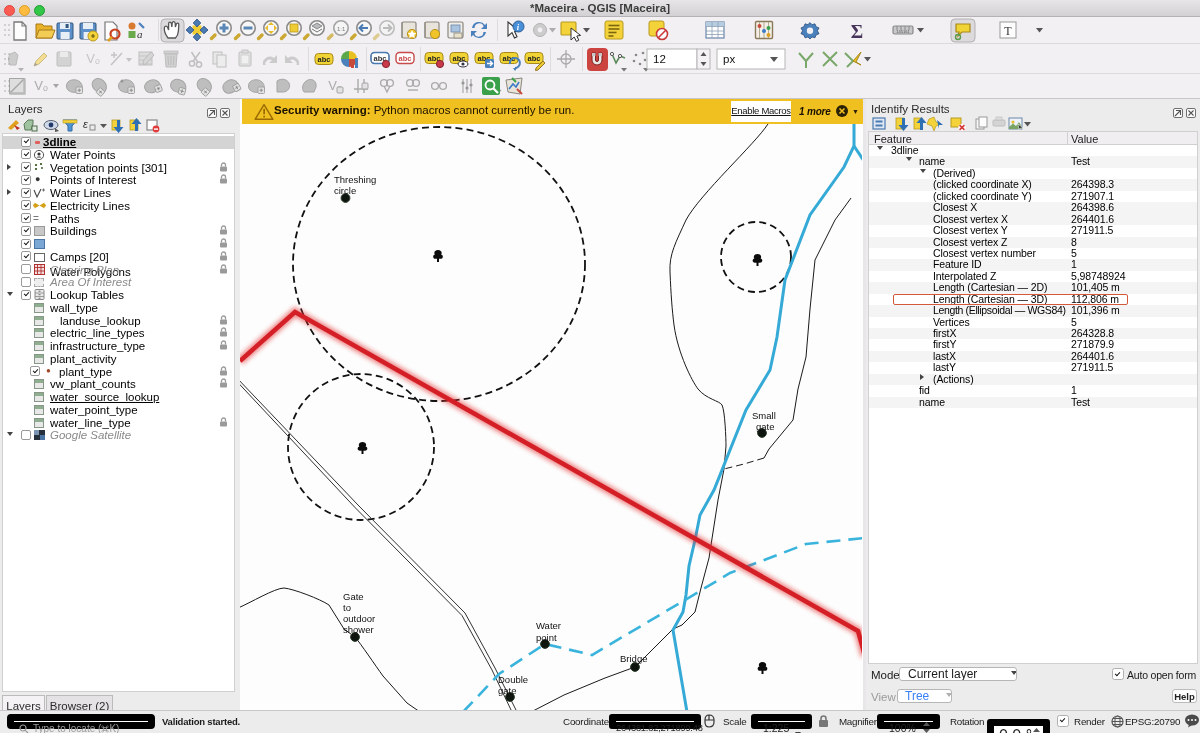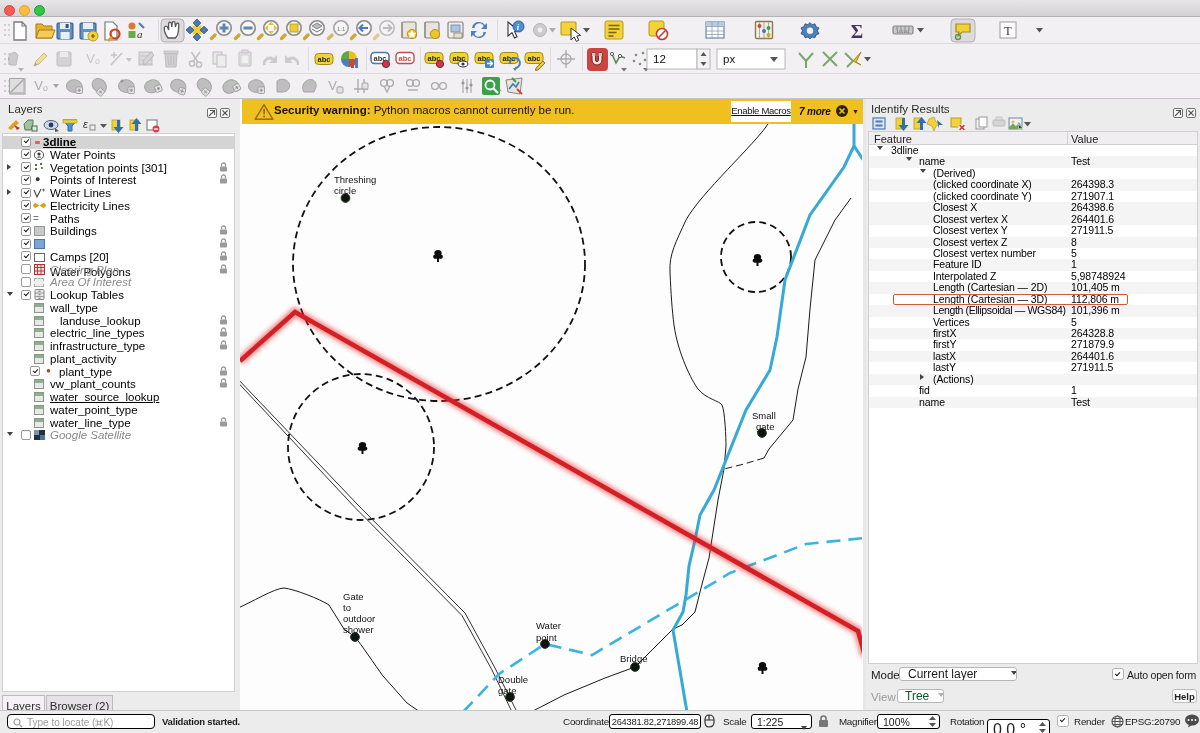--- a/index.html
+++ b/index.html
@@ -61,32 +61,33 @@
   #redbox { position:absolute; left:24px; top:0px; width:235px; height:11px; border:1.5px solid #d4593a; border-radius:2px; }
   .dockbox { display:inline-block; width:10px; height:10px; border:1px solid #707070; border-radius:2px; margin-left:3px;
      font-size:8px; line-height:9px; text-align:center; color:#444; background:#fbfbfb; }
   #lp-dock { position:absolute; right:4px; top:4px; }
   #rp-dock { position:absolute; right:4px; top:4px; }
   #lp-toolbar { position:absolute; left:4px; top:17px; }
   #rp-toolbar { position:absolute; left:2px; top:15px; }
 
   
   #statusbar { left:0; top:710px; width:1200px; height:23px; background:#ececec; border-top:1px solid #c8c8c8; font-size:11px; color:#222; }
-  .sb-box { position:absolute; background:#fff; border:1px solid #000000; border-radius:3px; font-size:11px; color:#222; }
+  .sb-box { position:absolute; background:#fff; border:7px solid #000000; border-radius:3px; font-size:11px; color:#222; }
   .combo { position:absolute; height:14px; background:#fff; border:1px solid #b6b6b6; border-radius:3px;
      font-size:12px; color:#1a1a1a; line-height:13.5px; white-space:nowrap; overflow:hidden; }
   .carrow { position:absolute; right:5px; top:3px; font-size:7px; color:#555; }
 </style>
 </head>
 <body>
 
 <div class="abs" id="titlebar">
   <div class="tl" style="left:4px;  background:#fc5b52; border:0.5px solid #e0443e;"></div>
   <div class="tl" style="left:19px; background:#fdbc40; border:0.5px solid #dfa023;"></div>
   <div class="tl" style="left:34px; background:#33c748; border:0.5px solid #1f9a31;"></div>
+  <div id="title">*Maceira - QGIS [Maceira]</div>
 </div>
 
 <div class="abs" id="tb1">
 <svg width="1200" height="27" viewBox="0 0 1200 27">
   <g fill="#c8c6c8">
         <circle cx="5" cy="8" r="1"></circle>
         <circle cx="5" cy="13" r="1"></circle>
         <circle cx="5" cy="18" r="1"></circle>
         <circle cx="9" cy="8" r="1"></circle>
         <circle cx="9" cy="13" r="1"></circle>
@@ -880,21 +881,21 @@
     </g>
   </svg>
   <div id="banner">
     <svg width="20" height="18" viewBox="0 0 22 19" style="position:absolute;left:12px;top:4px;">
       <path d="M11 1.5 L20.8 17.5 L1.2 17.5 Z" fill="none" stroke="#9a6a00" stroke-width="1.6" stroke-linejoin="round"></path>
       <rect x="10.2" y="6" width="1.9" height="6" fill="#9a6a00"></rect>
         <rect x="10.2" y="13.6" width="1.9" height="1.9" fill="#9a6a00"></rect>
     </svg>
     <div style="position:absolute;left:32px;top:5px;font-size:11.5px;color:#1a1000;"><b>Security warning:</b> Python macros cannot currently be run.</div>
     <div style="position:absolute;left:489px;top:2px;width:60px;height:21px;background:#fff;font-size:9.5px;text-align:center;line-height:20px;color:#111;white-space:nowrap;letter-spacing:-0.3px;"><u>Enable Macros</u></div>
-    <div style="position:absolute;left:557px;top:7px;font-size:10px;font-style:italic;font-weight:bold;letter-spacing:-0.2px;color:#1a1000;">7 more</div>
+    <div style="position:absolute;left:557px;top:7px;font-size:10px;font-style:italic;font-weight:bold;letter-spacing:-0.2px;color:#1a1000;">1 more</div>
     <div style="position:absolute;left:594px;top:6px;width:12px;height:12px;border-radius:50%;background:#2b2206;color:#f0c020;font-size:9px;line-height:12px;text-align:center;font-weight:bold;">
         <svg width="12" height="12" viewBox="0 0 12 12" style="position:absolute;left:0;top:0;">
           <path d="M3.5 3.5 L8.5 8.5 M8.5 3.5 L3.5 8.5" stroke="#f0c020" stroke-width="1.6"></path>
         </svg>
       </div>
     <div style="position:absolute;left:610px;top:9px;font-size:7px;color:#2b2206;">▼</div>
   </div>
 </div>
 
 <div class="abs" id="rightpanel">
@@ -1044,21 +1045,21 @@
   </div>
   <div style="position:absolute;left:5px;top:570px;font-size:11.5px;color:#1a1a1a;">Mode</div>
   <div class="combo" style="left:33px;top:568px;width:118px;"><span style="margin-left:8px;">Current layer</span><span class="carrow">
         <i class="tri-d" style="top:0;"></i>
       </span></div>
   <div style="position:absolute;left:246px;top:569px;width:12px;height:12px;background:#fff;border:1px solid #b0b0b0;border-radius:2.5px;">
       <i class="ck" style="left:2px;top:2.5px;"></i>
     </div>
   <div style="position:absolute;left:261px;top:570px;font-size:10.5px;letter-spacing:-0.2px;color:#1a1a1a;white-space:nowrap;">Auto open form</div>
   <div style="position:absolute;left:5px;top:592px;font-size:11.5px;color:#9a9a9a;">View</div>
-  <div class="combo" style="left:31px;top:590px;width:47px;color:#14532d;"><span style="margin-left:7px;">Tree</span><span class="carrow">
+  <div class="combo" style="left:31px;top:590px;width:55px;color:#3b82f6;"><span style="margin-left:7px;">Tree</span><span class="carrow">
         <i class="tri-d" style="top:0;border-top-color:#b0b0b0;"></i>
       </span></div>
   <div style="position:absolute;left:306px;top:590px;width:25px;height:14px;background:#fdfdfd;border:1px solid #bbb;border-radius:3px;font-size:9.5px;text-align:center;line-height:13px;color:#222;font-weight:bold;">Help</div>
 </div>
 
 <div class="abs" id="statusbar">
   <div class="sb-box" style="left:7px;top:3px;width:148px;height:15px;border-radius:4px;color:#9a9a9a;">
      <svg width="10" height="10" viewBox="0 0 10 10" style="position:absolute;left:5px;top:2.5px;">
         <circle cx="4" cy="4" r="3" fill="none" stroke="#999" stroke-width="1.2"></circle>
         <path d="M6.3 6.3 L9 9" stroke="#999" stroke-width="1.2"></path>

